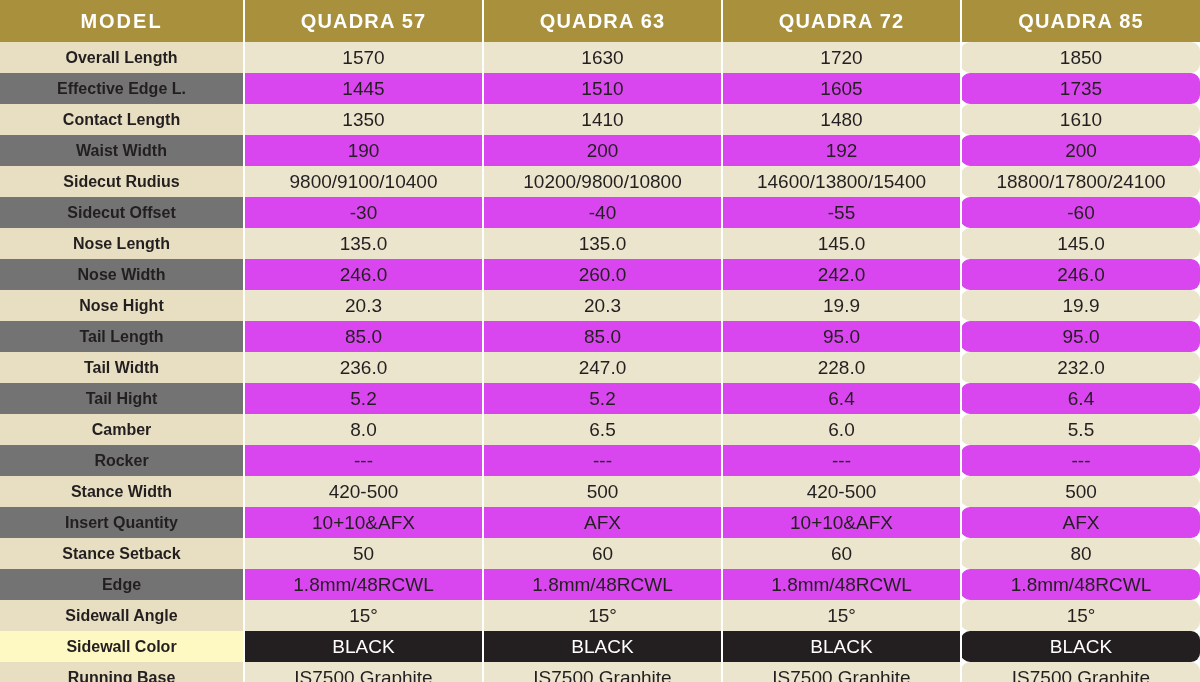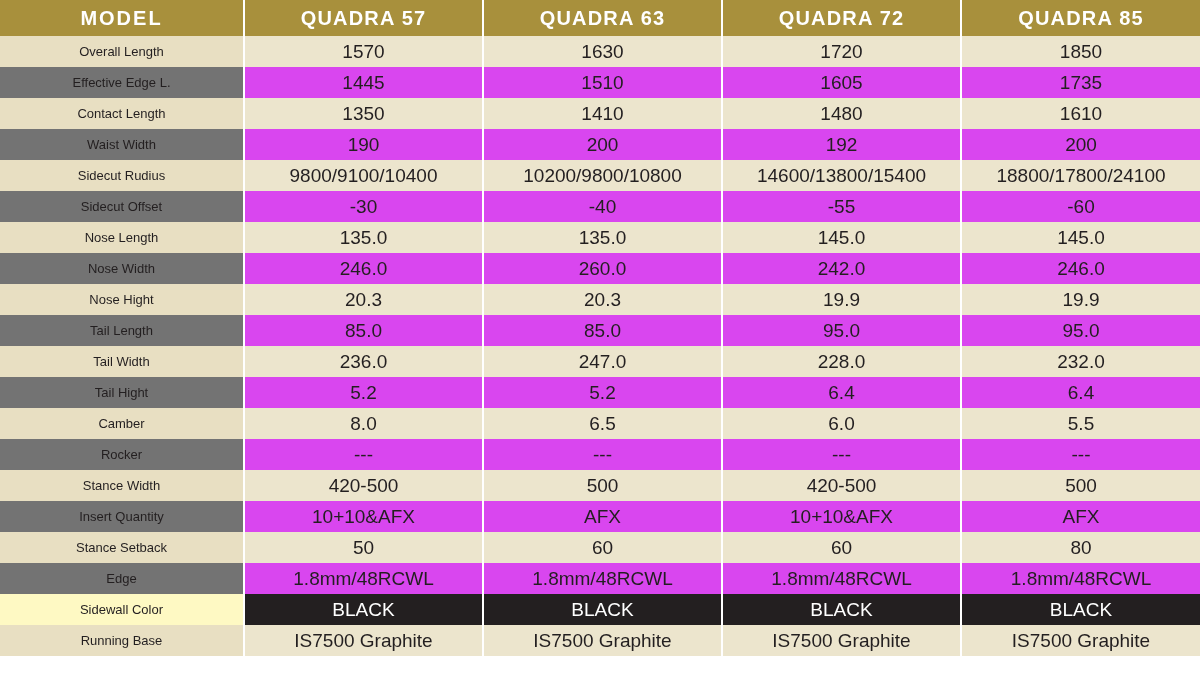--- a/index.html
+++ b/index.html
@@ -18,21 +18,21 @@
     table-layout: fixed;
   }
   table.spec col.c0 { width: 244px; }
   table.spec col.c1,
   table.spec col.c2,
   table.spec col.c3,
   table.spec col.c4 { width: 239px; }
 
   
   thead th {
-    height: 36px;
+    height: 42px;
     background: #a8903c;
     color: #ffffff;
     font-size: 20px;
     font-weight: bold;
     letter-spacing: 1.2px;
     text-align: center;
     border-right: 2px solid #ffffff;
     padding: 0;
     vertical-align: middle;
   }
@@ -46,25 +46,26 @@
     height: 31px;
     font-size: 19px;
     text-align: center;
     color: #231f20;
     padding: 0 2px;
     vertical-align: middle;
     border-right: 2px solid #ffffff;
     white-space: nowrap;
     overflow: hidden;
   }
-  tbody td:last-child { border-right: none; }
+  tbody td:last-child { border-right: none; border-radius: 9px; }
 
   tbody td.label {
-    font-size: 13px;
+    font-size: 16px;
     color: #231f20;
+    font-weight: bold;
   }
 
   
   tbody tr.odd td { background: #ece5cd; }
   tbody tr.even td { background: #d946ef; }
   tbody tr.odd td.label { background: #e8dfc2; }
   tbody tr.even td.label { background: #737373; }
 
   
   tbody tr.dark td.val {
@@ -217,20 +218,27 @@
         <td class="val">60</td>
         <td class="val">80</td>
       </tr>
       <tr class="even">
         <td class="label">Edge</td>
         <td class="val">1.8mm/48RCWL</td>
         <td class="val">1.8mm/48RCWL</td>
         <td class="val">1.8mm/48RCWL</td>
         <td class="val">1.8mm/48RCWL</td>
       </tr>
+      <tr class="odd">
+        <td class="label">Sidewall Angle</td>
+        <td class="val">15°</td>
+        <td class="val">15°</td>
+        <td class="val">15°</td>
+        <td class="val">15°</td>
+      </tr>
       <tr class="even dark">
         <td class="label">Sidewall Color</td>
         <td class="val">BLACK</td>
         <td class="val">BLACK</td>
         <td class="val">BLACK</td>
         <td class="val">BLACK</td>
       </tr>
       <tr class="odd">
         <td class="label">Running Base</td>
         <td class="val">IS7500 Graphite</td>

